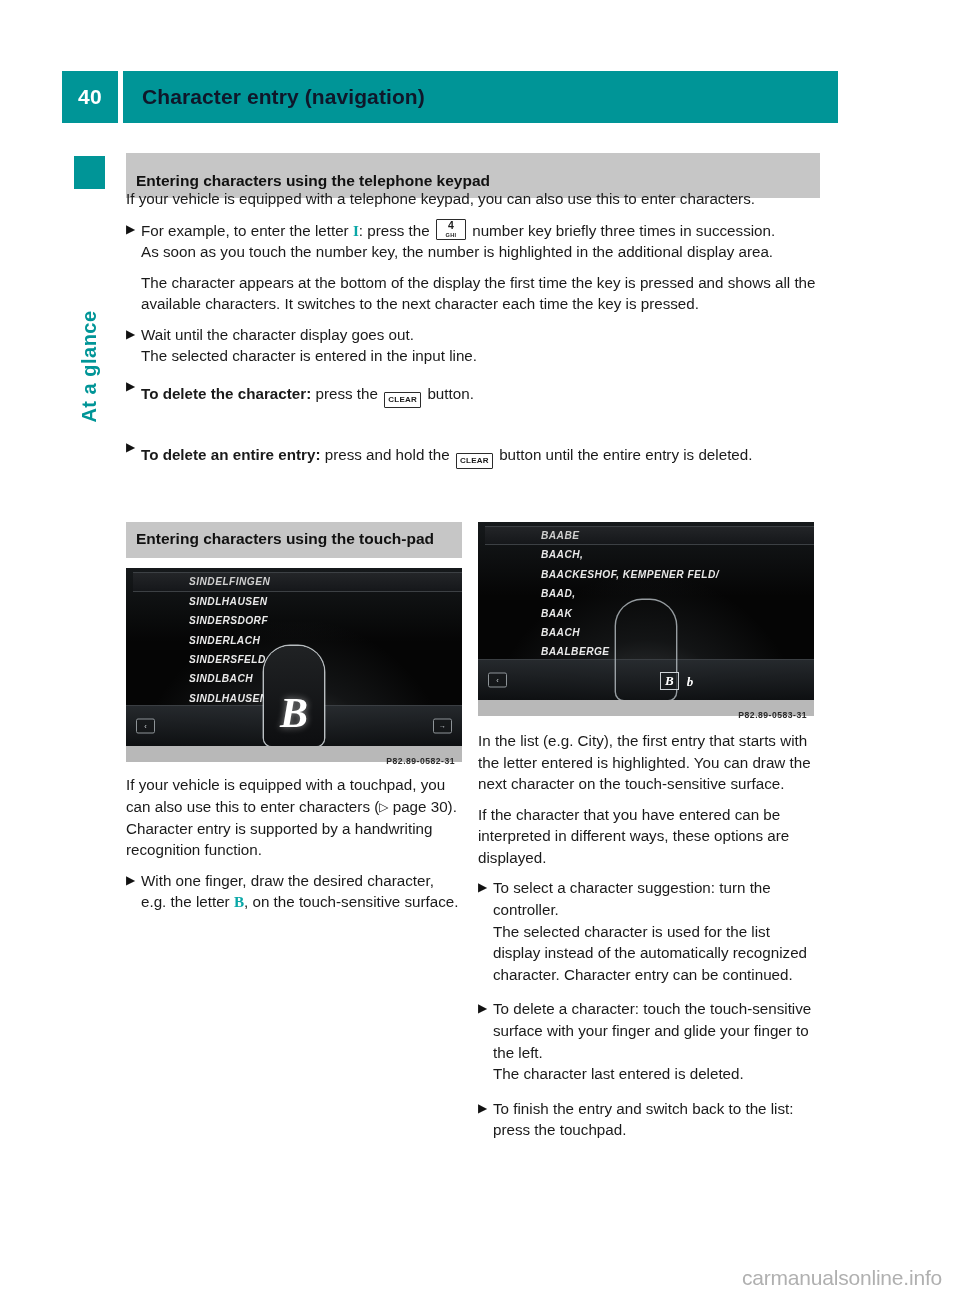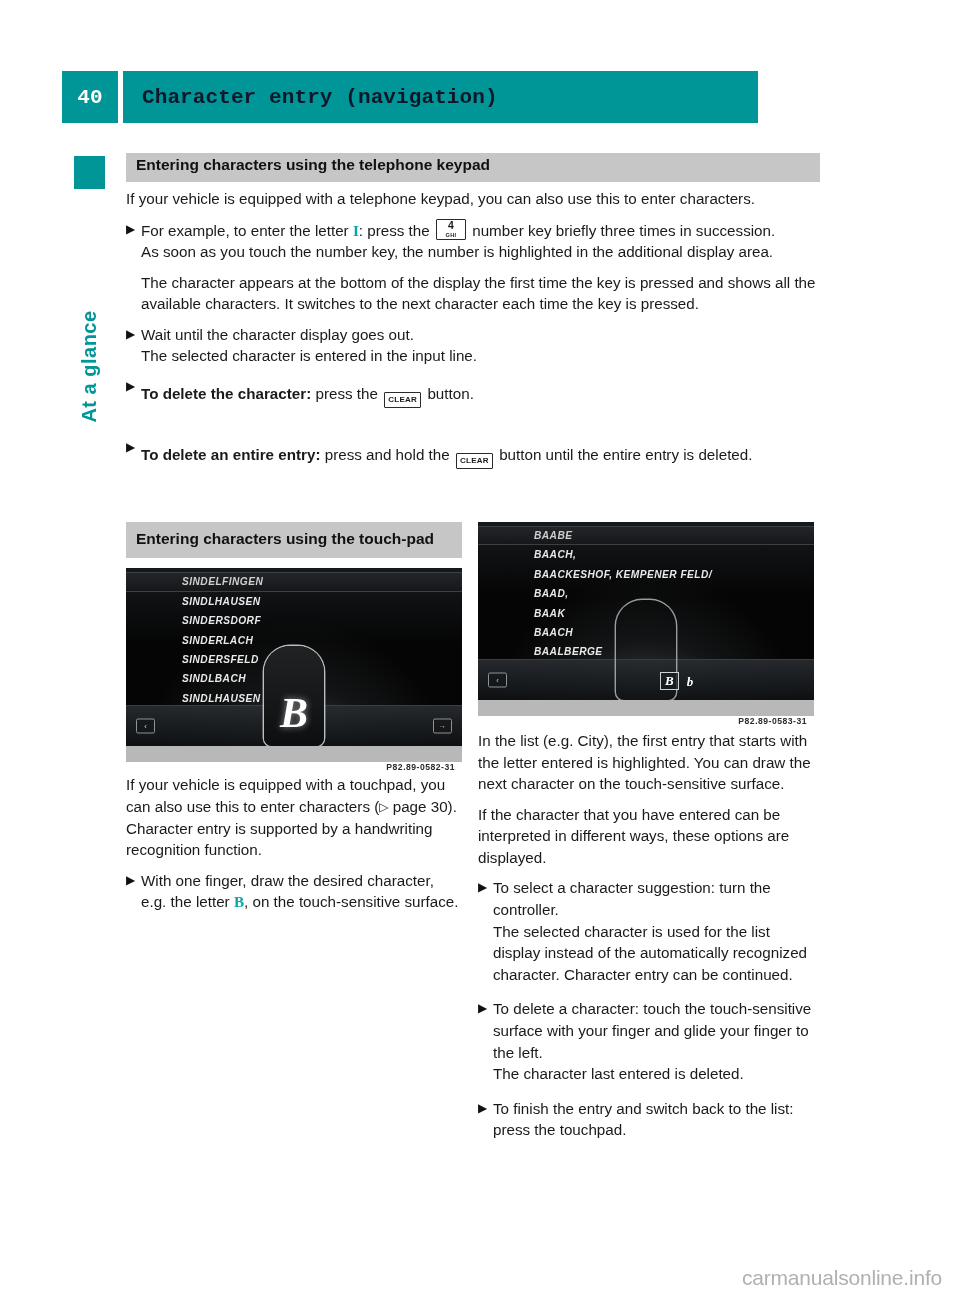--- a/index.html
+++ b/index.html
@@ -14,24 +14,23 @@
     color: #1a1a1a;
     position: relative;
     overflow: hidden;
   }
 
   
   .page-header {
     position: absolute;
     left: 62px;
     top: 71px;
-    width: 696px;
+    width: 776px;
     height: 52px;
     display: flex;
-    font-family: Liberation Mono, monospace;
   }
   .page-number-block {
     width: 56px;
     background: #009597;
     color: #ffffff;
     display: flex;
     align-items: center;
     justify-content: center;
     font-size: 21px;
     font-weight: 700;
@@ -89,21 +88,21 @@
     font-size: 15.5px;
     font-weight: 700;
     line-height: 1.32;
     box-sizing: border-box;
   }
   .heading-main {
     position: absolute;
     left: 126px;
     top: 153px;
     width: 694px;
-    padding: 2px 10px 7px 10px;
+    padding: 18px 10px 7px 10px;
   }
 
   
   .content {
     position: absolute;
     left: 126px;
     top: 188px;
     width: 700px;
     font-size: 15.2px;
     line-height: 1.42;
@@ -255,20 +254,21 @@
     font-style: italic;
     font-weight: 700;
     font-size: 10.2px;
     letter-spacing: 0.45px;
     padding: 0 0 0 56px;
     height: 19.4px;
     line-height: 19.4px;
     white-space: nowrap;
     position: relative;
     z-index: 2;
+    margin-left: 7px;
   }
   .list-item.selected {
     background: linear-gradient(180deg, #232528 0%, #15171a 100%);
     border-top: 1px solid #3c4044;
     border-bottom: 1px solid #3c4044;
     height: 17.4px;
     line-height: 17.4px;
     color: #cfcfcf;
   }
   .bottom-bar {
@@ -370,21 +370,21 @@
     background: rgba(26,29,32,0.75);
   }
   .fig-caption {
     height: 16px;
     background: #b8b8b8;
     color: #2a2a2a;
     font-size: 8.6px;
     font-weight: 700;
     letter-spacing: 0.5px;
     text-align: right;
-    padding: 16px 7px 0 0;
+    padding: 10px 7px 0 0;
     box-sizing: border-box;
   }
 
   
   .watermark {
     position: absolute;
     right: 18px;
     bottom: 12px;
     color: #b0b0b0;
     font-size: 21px;

